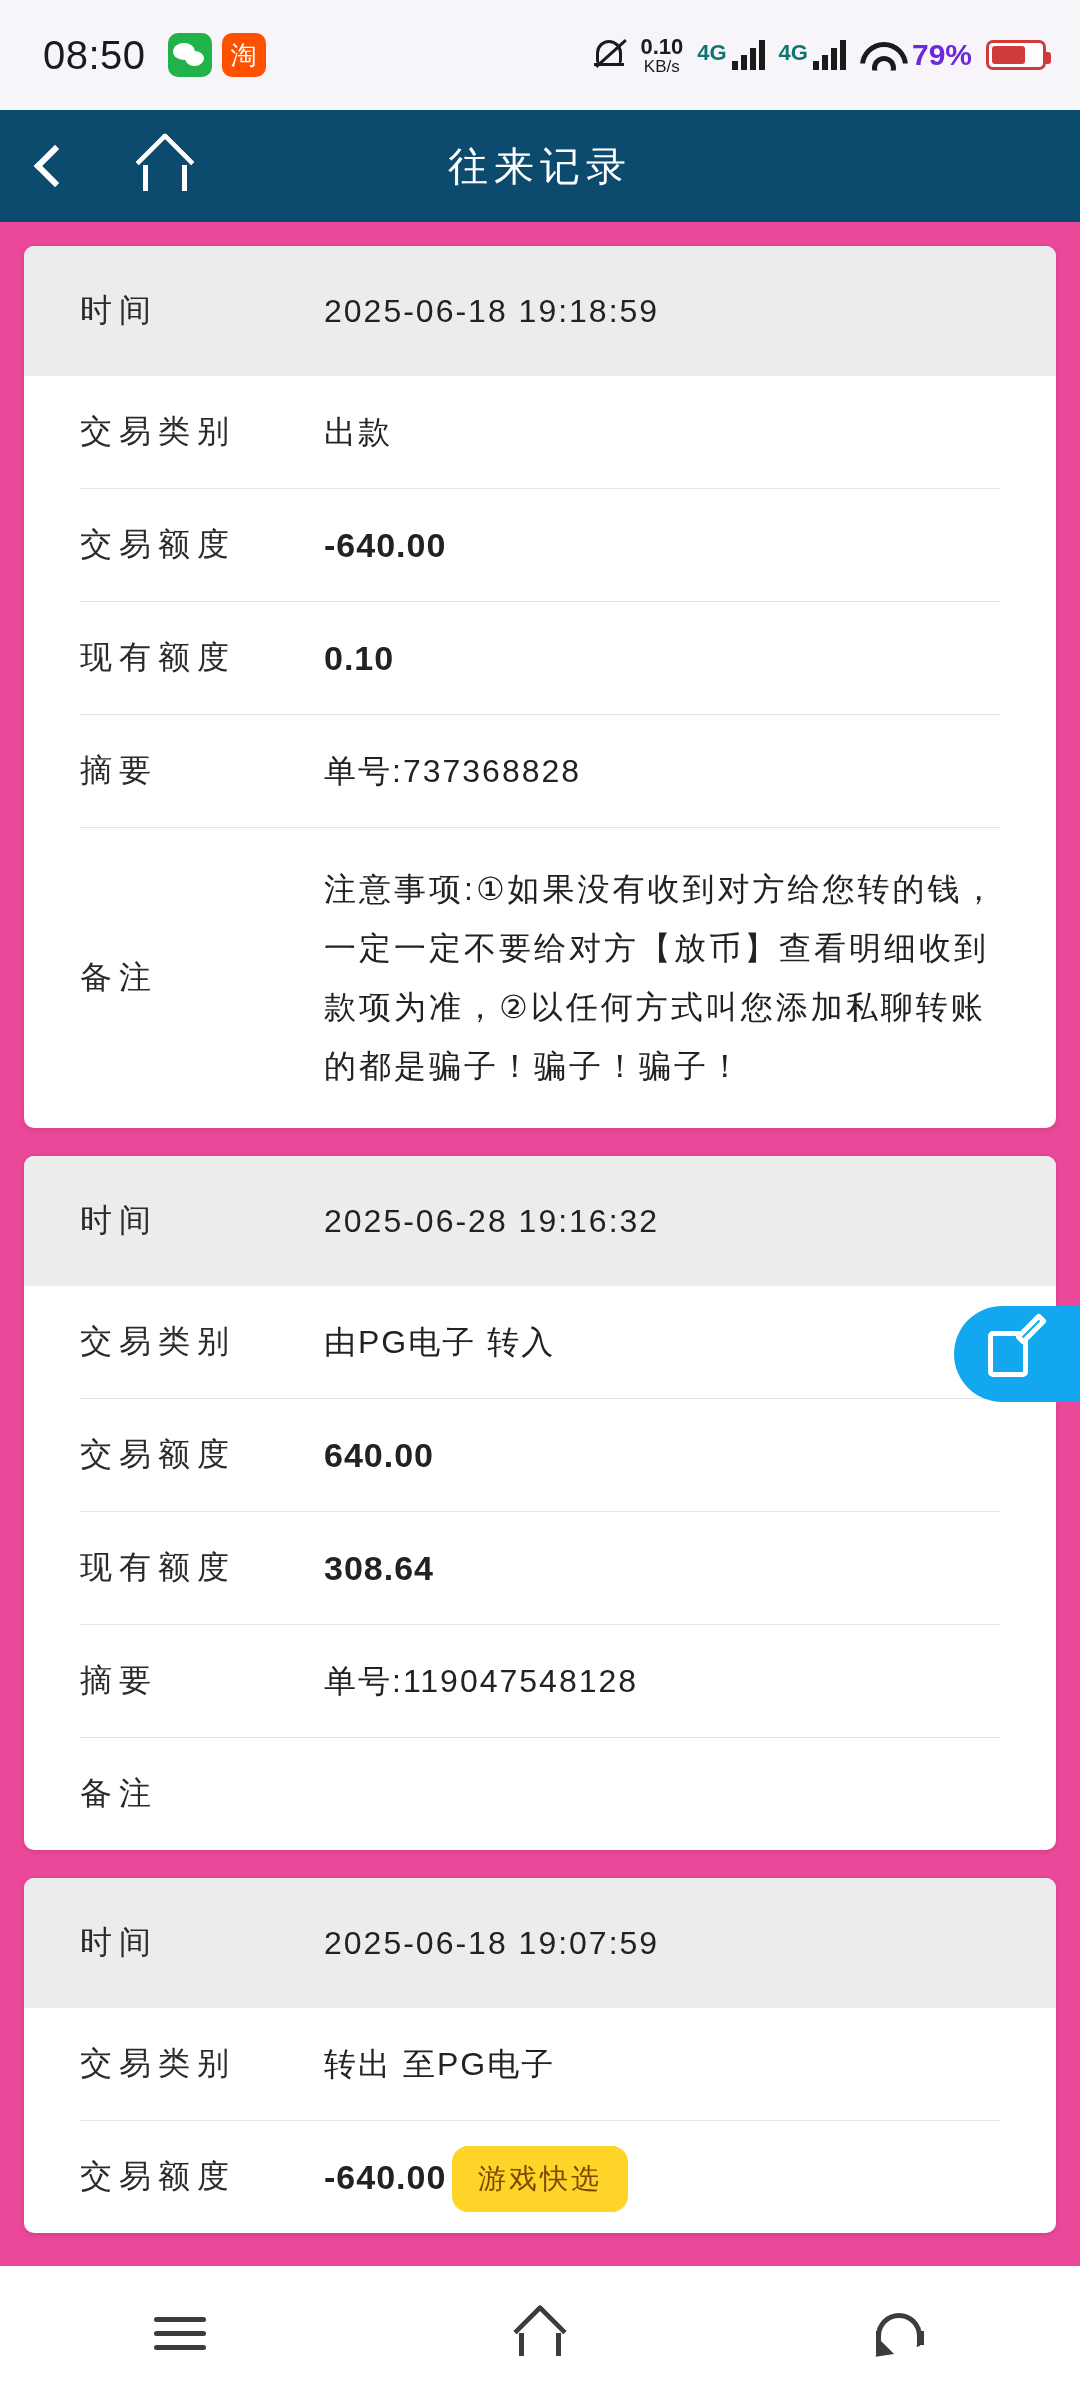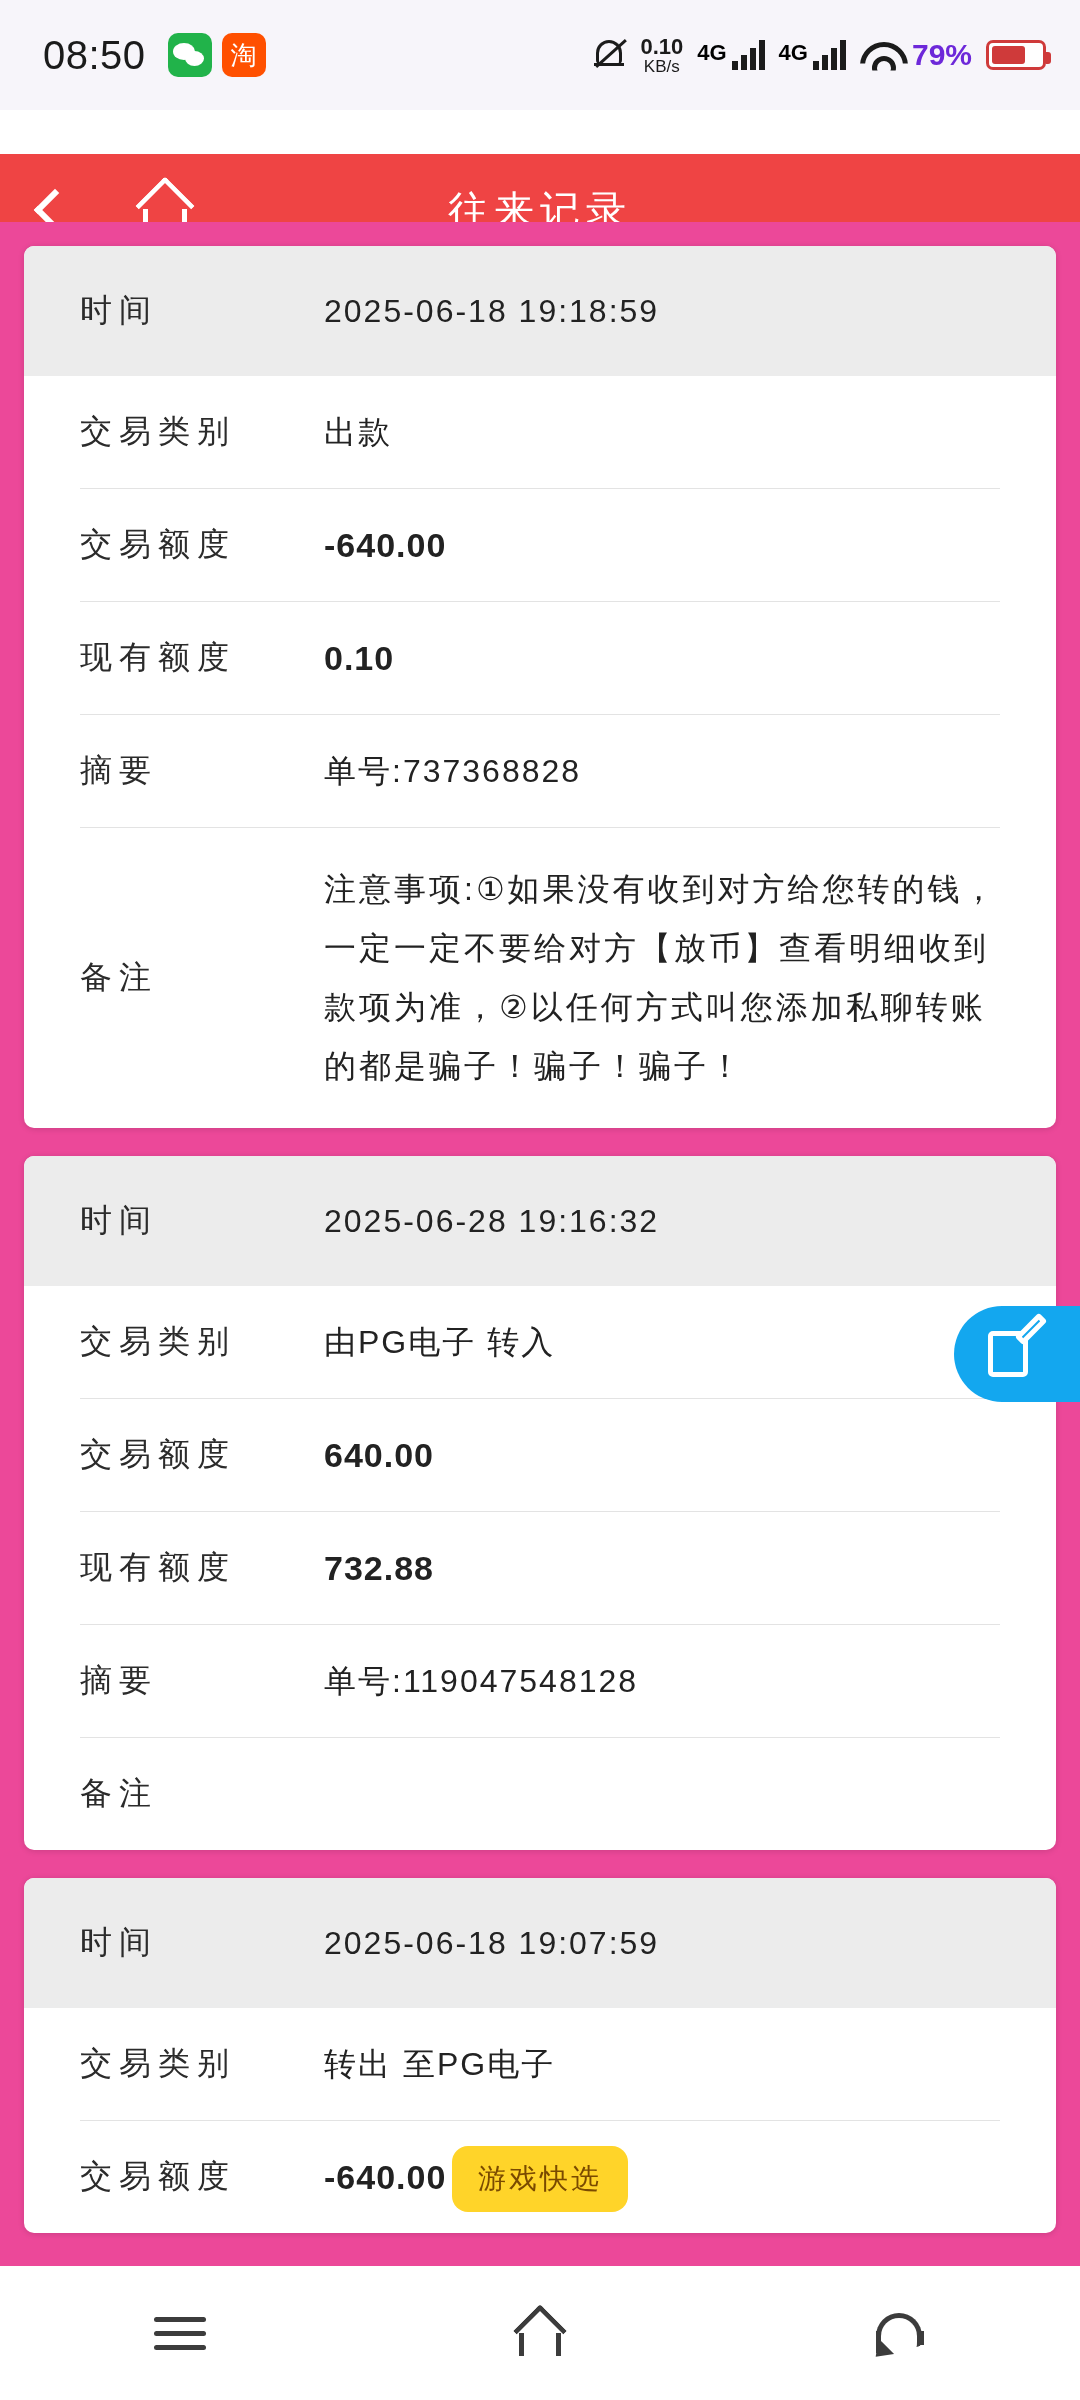--- a/index.html
+++ b/index.html
@@ -59,21 +59,21 @@
     position: absolute; left: 2px; top: 27px; width: 30px; height: 3px; background: #1b1b1b;
   }
   .ic-bell-muted .slash {
     position: absolute; left: -1px; top: 16px; width: 40px; height: 3px; background: #1b1b1b;
     transform: rotate(-42deg);
   }
   .net-speed { text-align: center; line-height: 1.05; color: #1b1b1b; }
   .net-speed .v { font-size: 22px; font-weight: 700; }
   .net-speed .u { font-size: 17px; }
   .sig-group { display: flex; align-items: flex-end; gap: 5px; }
-  .sig-label { font-size: 22px; font-weight: 700; color: #000000; align-self: flex-start; }
+  .sig-label { font-size: 22px; font-weight: 700; color: #0f766e; align-self: flex-start; }
   .bars { display: flex; align-items: flex-end; gap: 3px; height: 30px; }
   .bars i { width: 6px; background: #1b1b1b; display: block; }
   .bars i:nth-child(1) { height: 9px; }
   .bars i:nth-child(2) { height: 15px; }
   .bars i:nth-child(3) { height: 22px; }
   .bars i:nth-child(4) { height: 30px; }
   .wifi {
     width: 38px; height: 30px; position: relative;
   }
   .wifi::before {
@@ -95,25 +95,24 @@
   }
   .batt::after {
     content: ""; position: absolute; right: -8px; top: 9px; width: 5px; height: 12px;
     background: #cf3a3a; border-radius: 0 3px 3px 0;
   }
   .batt .fill { position: absolute; left: 3px; top: 3px; bottom: 3px; width: 62%; background: #cf3a3a; border-radius: 3px; }
 
   
   .appbar {
     height: 112px;
-    background: #ef4444;
+    background: #0c4a6e;
     display: flex;
     align-items: center;
     position: relative;
-    margin-top: 44px;
   }
   .back-btn {
     width: 110px; height: 112px; display: flex; align-items: center; justify-content: center;
   }
   .chev {
     width: 30px; height: 30px;
     border-left: 6px solid #fff; border-bottom: 6px solid #fff;
     transform: rotate(45deg);
   }
   .home-btn {
@@ -362,21 +361,21 @@
       <div class="value">由PG电子 转入</div>
     </div>
     <div class="divider"></div>
     <div class="row">
       <div class="label">交易额度</div>
       <div class="value bold">640.00</div>
     </div>
     <div class="divider"></div>
     <div class="row">
       <div class="label">现有额度</div>
-      <div class="value bold">732.88</div>
+      <div class="value bold">308.64</div>
     </div>
     <div class="divider"></div>
     <div class="row">
       <div class="label">摘要</div>
       <div class="value">单号:119047548128</div>
     </div>
     <div class="divider"></div>
     <div class="row">
       <div class="label">备注</div>
       <div class="value"></div>

